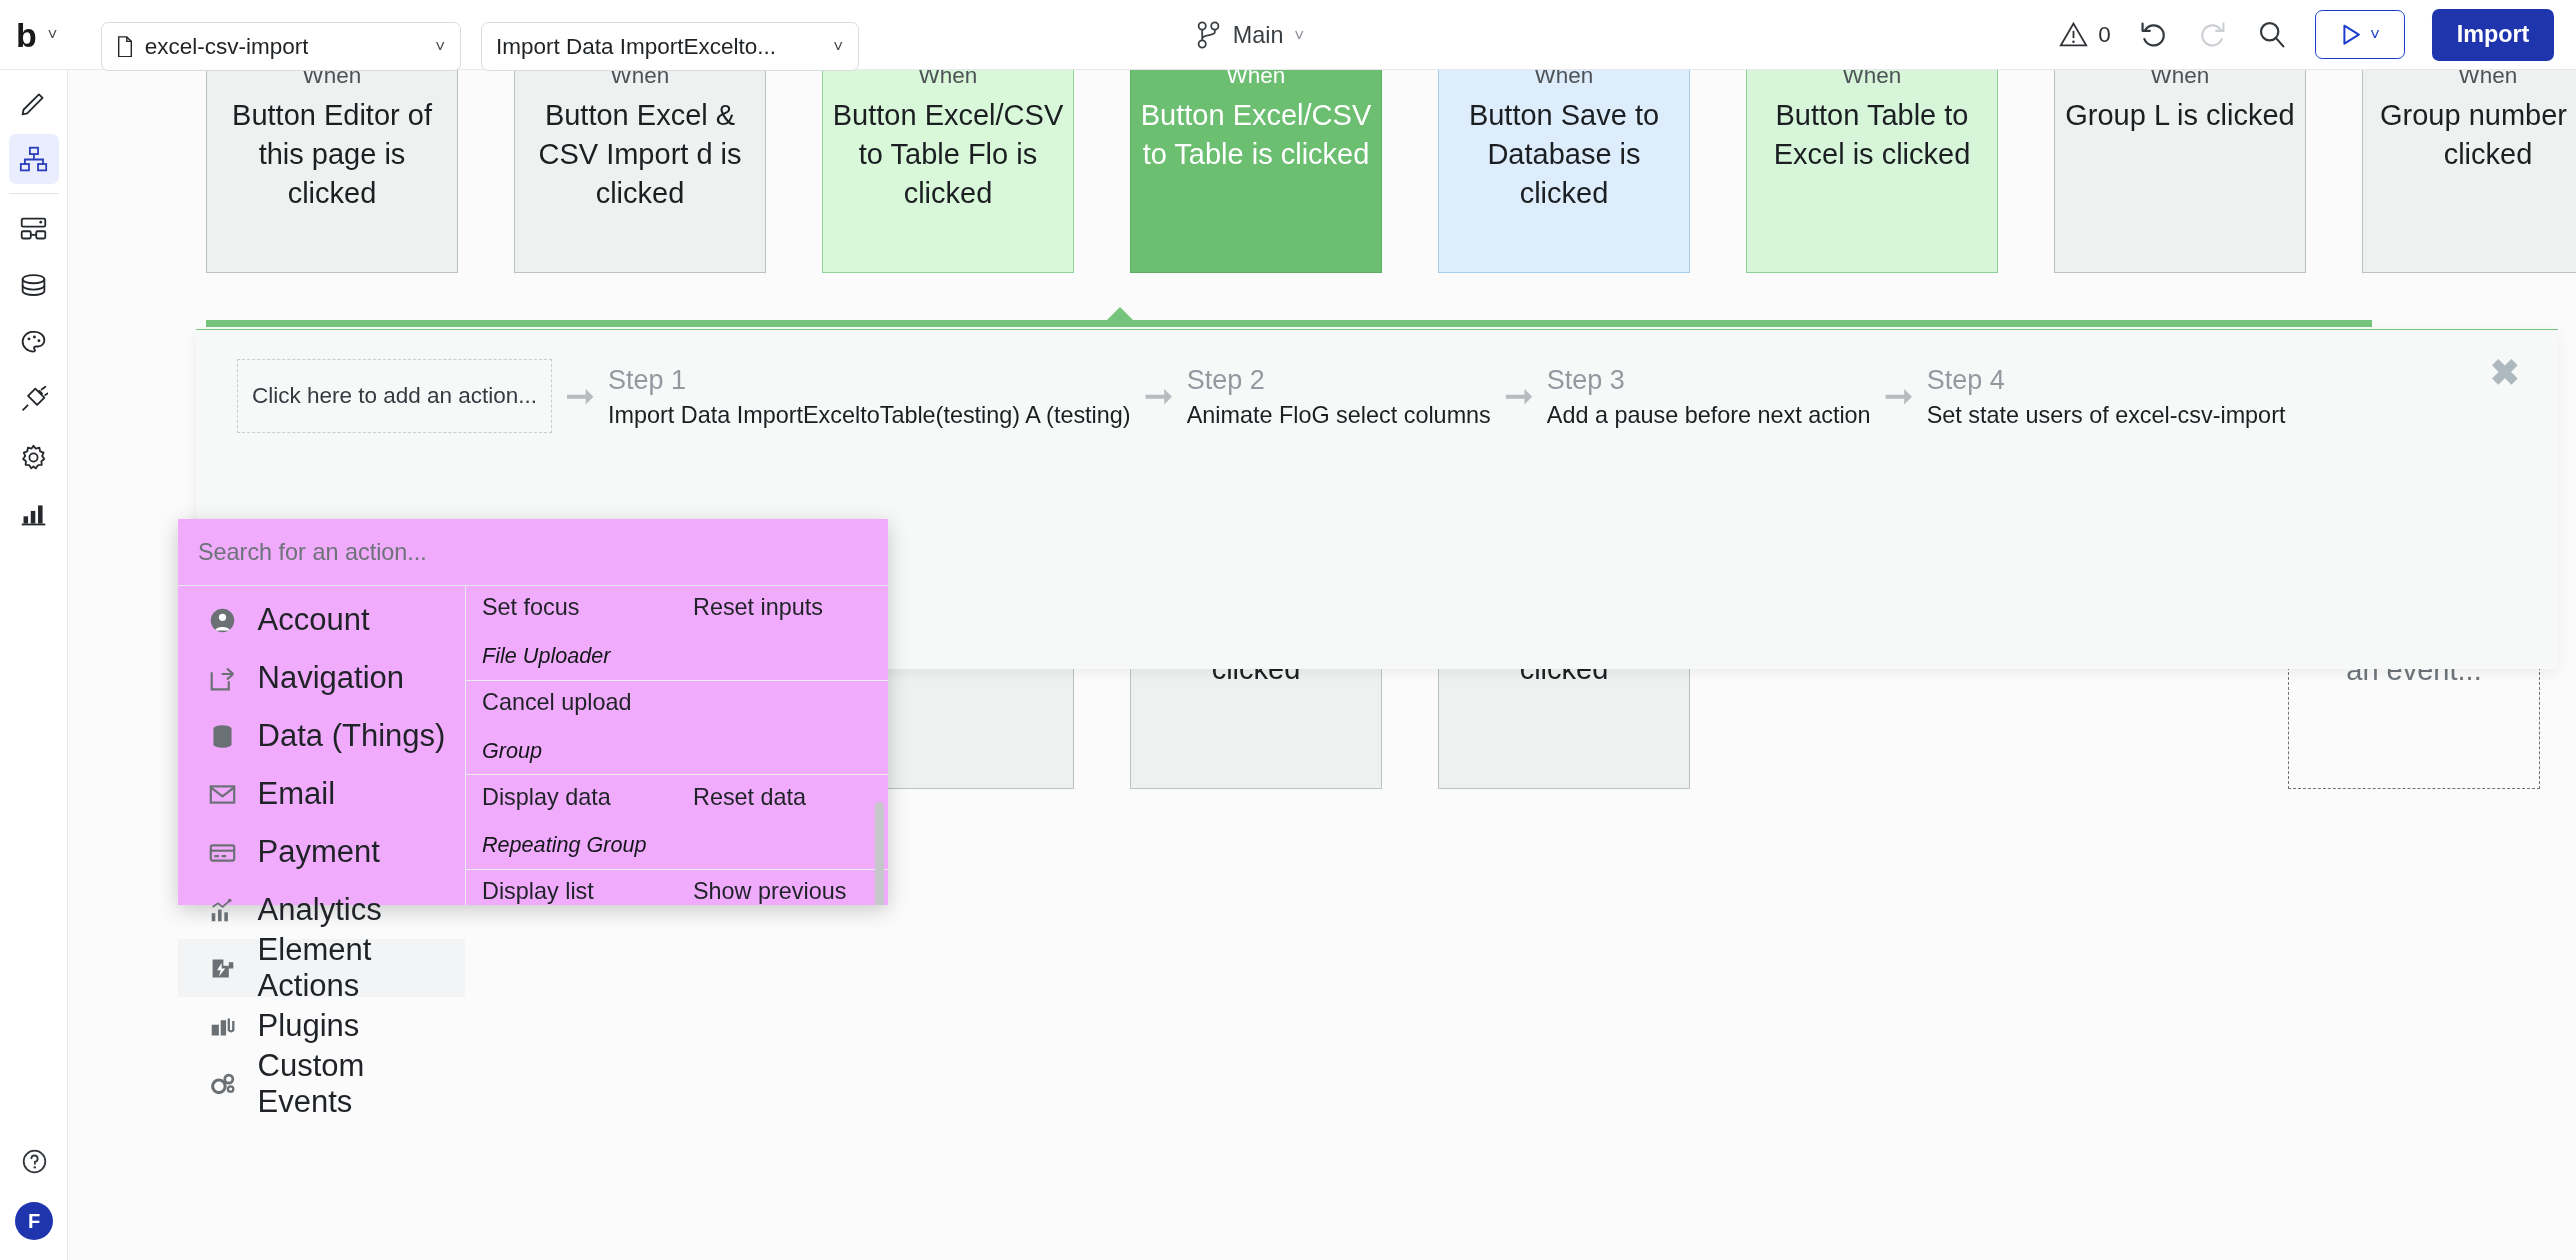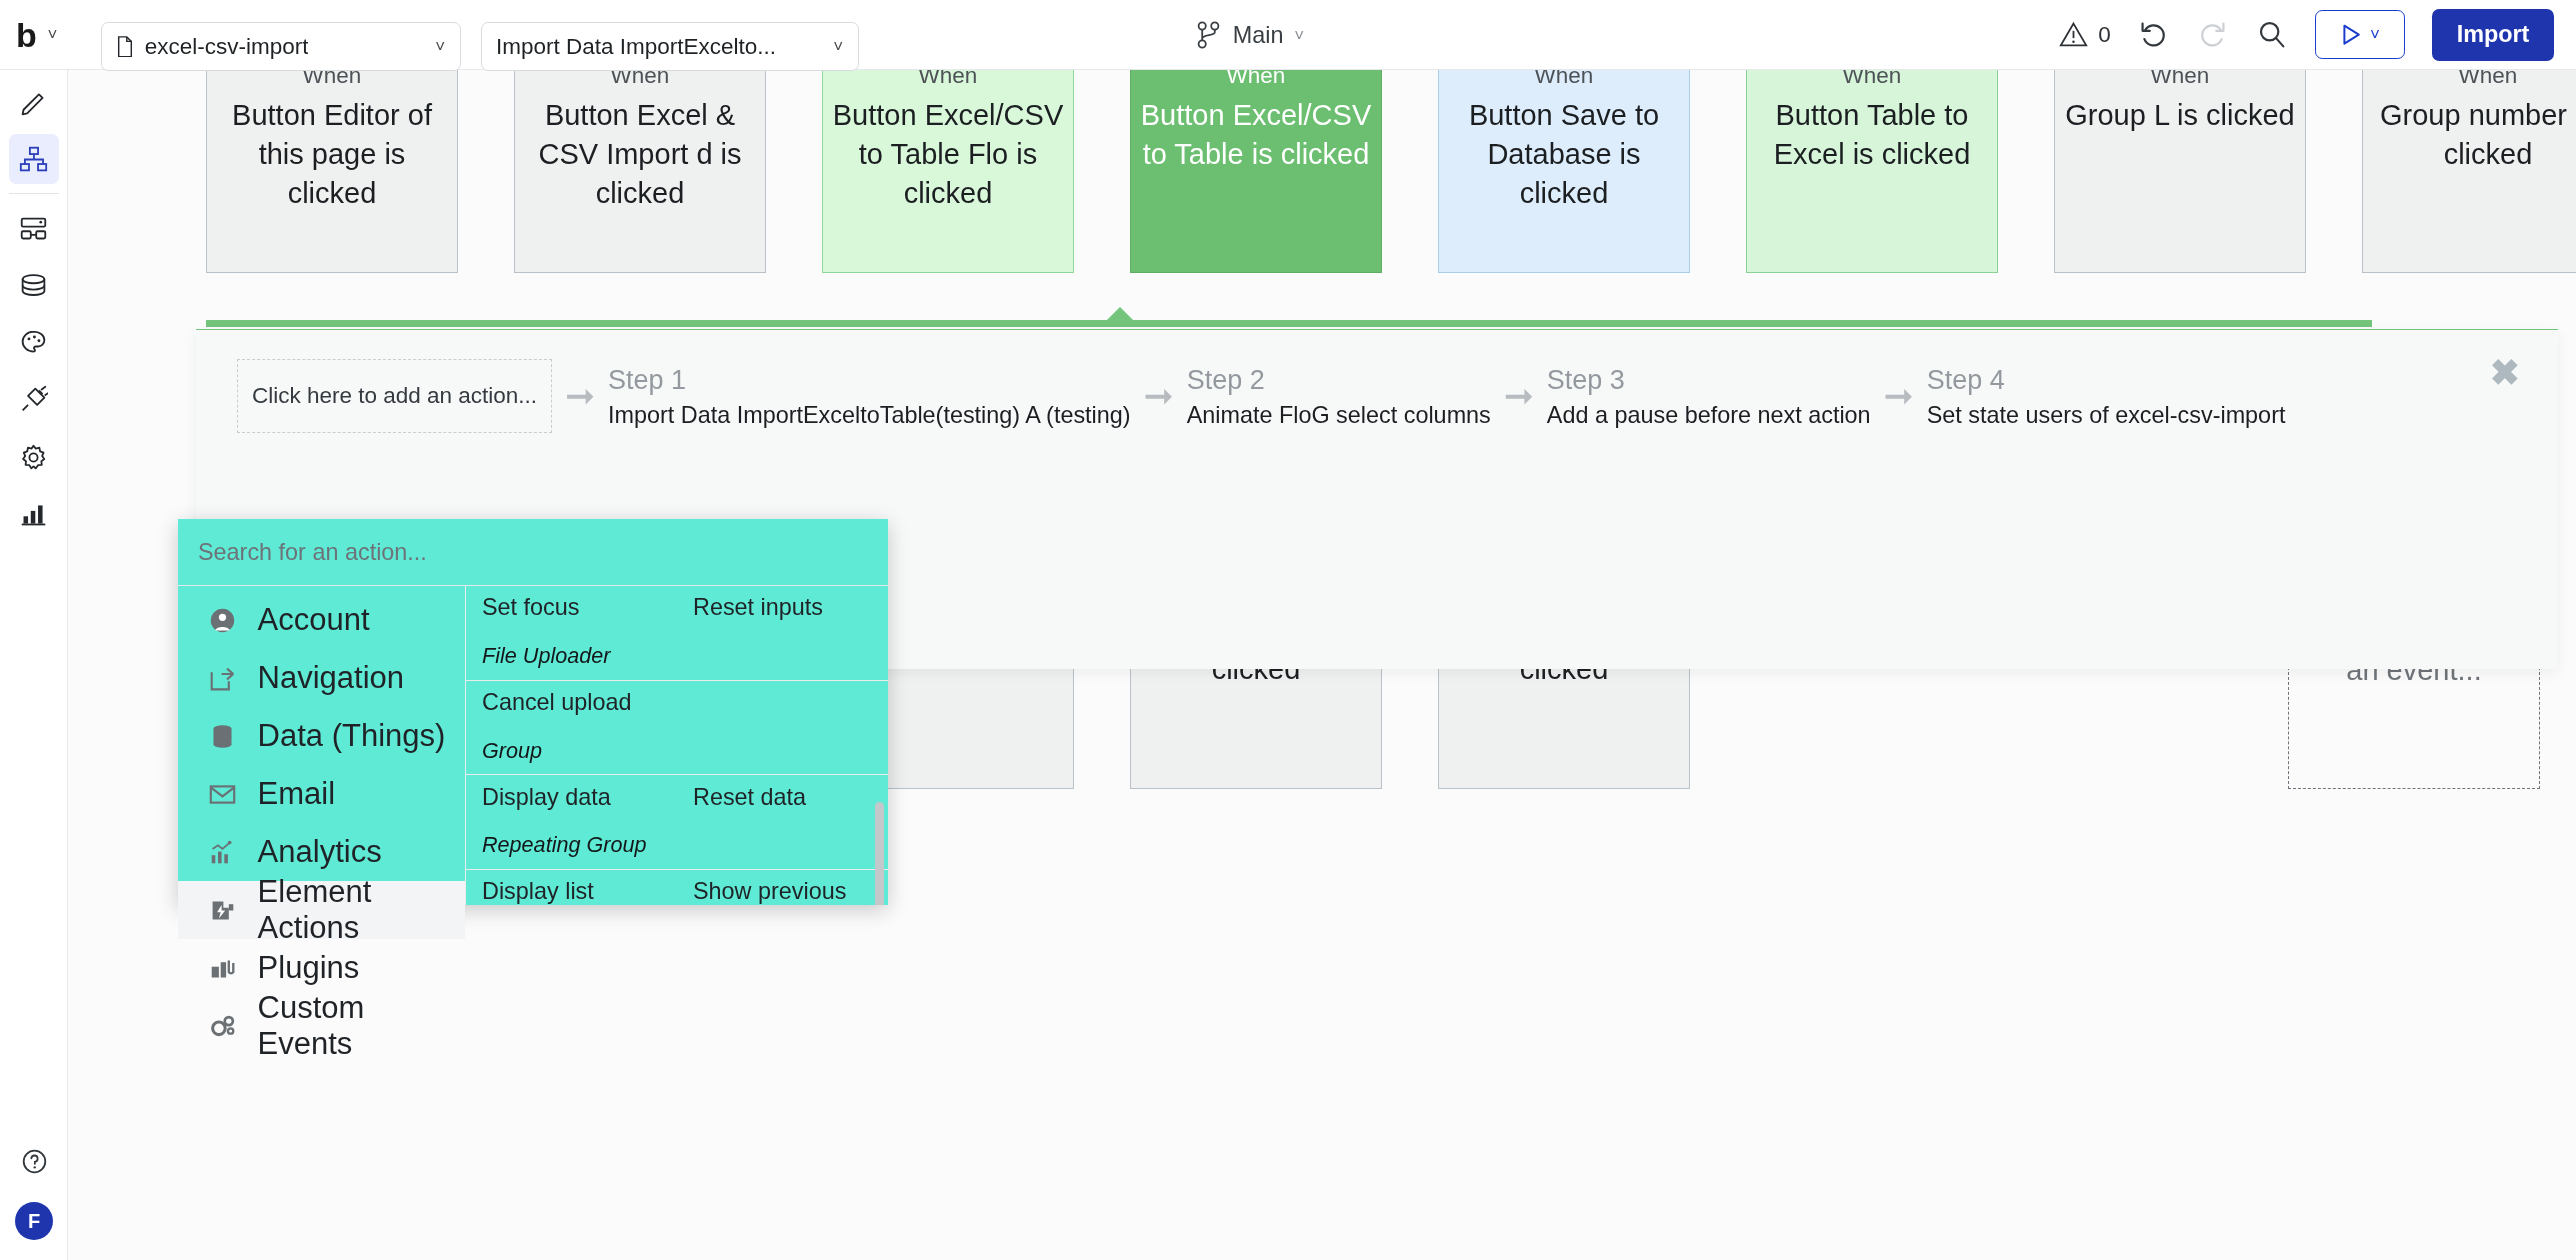--- a/index.html
+++ b/index.html
@@ -137,21 +137,21 @@
     flex: none; width: 56px; display: flex; align-items: center; justify-content: center;
     height: 74px; color: #b7bcc0; font-size: 36px; line-height: 1;
   }
   .step { flex: none; padding-top: 3.6px; }
   .step .sn { font-size: 27px; color: #93999e; line-height: 1.3; }
   .step .sl { font-size: 23.4px; color: #1c1f22; line-height: 1.5; white-space: nowrap; }
 
   
   .dropdown {
     position: absolute; left: 110px; top: 449px; width: 710px; height: 386px;
-    background: #5eead4; box-shadow: 0 5.4px 20px rgba(0,0,0,0.20); z-index: 80;
+    background: #f0abfc; box-shadow: 0 5.4px 20px rgba(0,0,0,0.20); z-index: 80;
     display: flex; flex-direction: column;
   }
   .dd-search {
     height: 67px; border-bottom: 0.9px solid #e6e8eb; display: flex; align-items: center;
     padding: 0 20px;
   }
   .dd-search input {
     width: 100%; border: none; outline: none; font-size: 23.4px;
     color: #2a2e32; font-family: "Liberation Sans", sans-serif; background: transparent;
   }
@@ -470,20 +470,30 @@
                 <svg width="27" height="27" viewBox="0 0 30 30">
                   <rect x="2" y="6" width="26" height="18" fill="none" stroke="#6b7075" stroke-width="2.4"></rect>
                   <path d="M2 7l13 10L28 7" fill="none" stroke="#6b7075" stroke-width="2.4"></path>
                 </svg>
               </span>
               <span class="cl">Email</span>
             </div>
             <div class="cat">
               <span class="ci">
                 <svg width="27" height="27" viewBox="0 0 30 30">
+                  <rect x="2" y="7" width="26" height="17" rx="2" fill="none" stroke="#6b7075" stroke-width="2.4"></rect>
+                  <path d="M2 13h26" stroke="#6b7075" stroke-width="2.4"></path>
+                  <path d="M6 19h5M14 19h5" stroke="#6b7075" stroke-width="2.4"></path>
+                </svg>
+              </span>
+              <span class="cl">Payment</span>
+            </div>
+            <div class="cat">
+              <span class="ci">
+                <svg width="27" height="27" viewBox="0 0 30 30">
                   <rect x="3" y="18" width="4" height="9" fill="#6b7075"></rect>
                   <rect x="10" y="14" width="4" height="13" fill="#6b7075"></rect>
                   <rect x="17" y="17" width="4" height="10" fill="#6b7075"></rect>
                   <path d="M4 11l6-4 5 4 8-7" fill="none" stroke="#6b7075" stroke-width="2"></path>
                   <circle cx="23" cy="4" r="2" fill="#6b7075"></circle>
                 </svg>
               </span>
               <span class="cl">Analytics</span>
             </div>
             <div class="cat sel">

